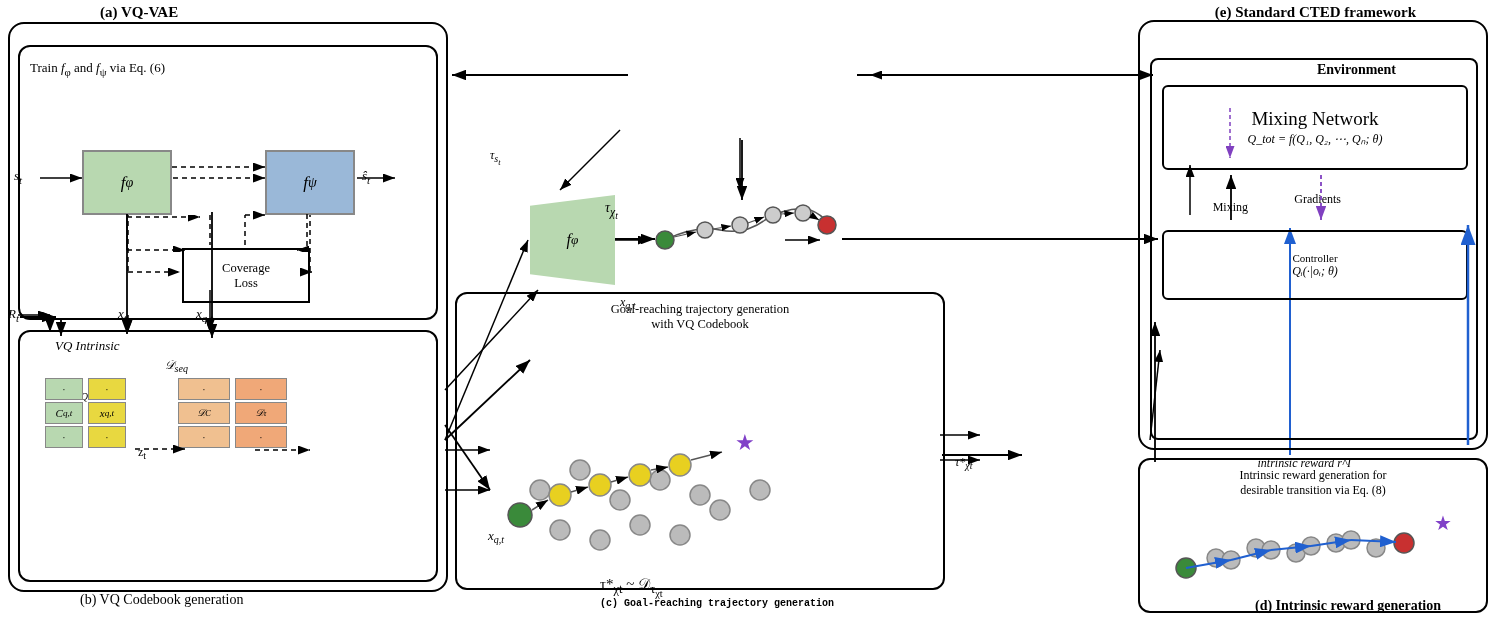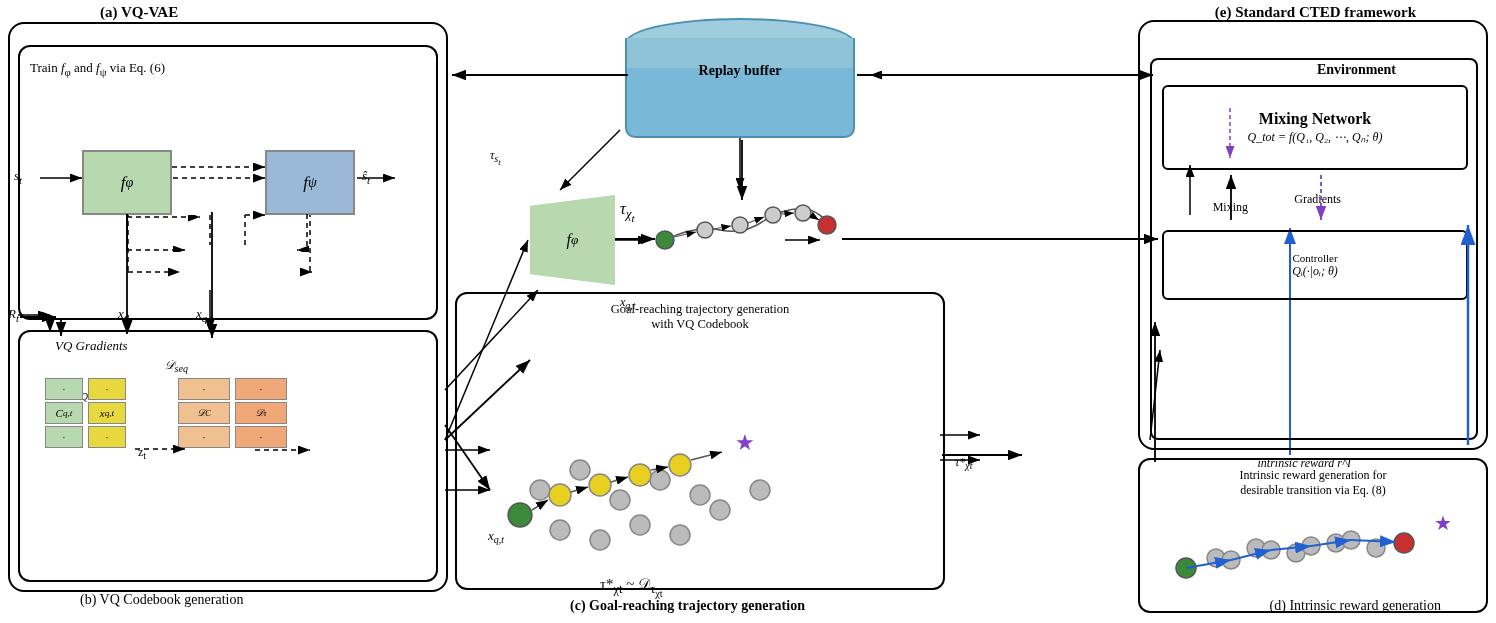--- a/index.html
+++ b/index.html
@@ -124,30 +124,31 @@
   <div style="position:absolute;left:18px;top:45px;width:420px;height:275px;border:2px solid black;border-radius:12px;"></div>
 
   <div style="position:absolute;top:168px;left:14px;font-size:13px;font-style:italic;">s<sub>t</sub></div>
 
   <div style="position:absolute;top:150px;left:82px;width:90px;height:65px;background:#b8d8b0;border:2px solid #888;display:flex;align-items:center;justify-content:center;font-size:17px;font-style:italic;">f<sub>φ</sub></div>
 
   <div style="position:absolute;top:150px;left:265px;width:90px;height:65px;background:#9ab8d8;border:2px solid #888;display:flex;align-items:center;justify-content:center;font-size:17px;font-style:italic;">f<sub>ψ</sub></div>
 
   <div style="position:absolute;top:168px;left:362px;font-size:13px;font-style:italic;">ŝ<sub>t</sub></div>
 
+  <div style="position:absolute;top:248px;left:182px;width:128px;height:55px;border:2px solid black;display:flex;align-items:center;justify-content:center;font-size:12.5px;text-align:center;">Coverage<br>Loss</div>
 
   <div style="position:absolute;top:306px;left:8px;font-size:13px;font-style:italic;">R<sub>t</sub></div>
 
   <div style="position:absolute;top:306px;left:118px;font-size:13px;font-style:italic;">x<sub>t</sub></div>
 
   <div style="position:absolute;top:306px;left:196px;font-size:13px;font-style:italic;">x<sub>q,t</sub></div>
 
   <div style="position:absolute;left:18px;top:330px;width:420px;height:252px;border:2px solid black;border-radius:12px;"></div>
 
-  <div style="position:absolute;top:338px;left:55px;font-size:13px;font-style:italic;">VQ Gradients</div>
+  <div style="position:absolute;top:338px;left:55px;font-size:13px;font-style:italic;">VQ Intrinsic</div>
 
   <div style="position:absolute;top:358px;left:65px;font-size:12px;font-style:italic;margin-top:28px;">𝒟<sub>VQ</sub></div>
 
   <div style="position:absolute;top:358px;left:165px;font-size:12px;font-style:italic;">𝒟<sub>seq</sub></div>
 
   <div style="position:absolute;top:378px;left:45px;display:flex;flex-direction:column;gap:2px;">
     <div style="width:38px;height:22px;background:#b8d8b0;border:1px solid #888;font-size:10px;display:flex;align-items:center;justify-content:center;">·</div>
     <div style="width:38px;height:22px;background:#b8d8b0;border:1px solid #888;font-size:11px;display:flex;align-items:center;justify-content:center;font-style:italic;">C<sub>q,t</sub></div>
     <div style="width:38px;height:22px;background:#b8d8b0;border:1px solid #888;font-size:10px;display:flex;align-items:center;justify-content:center;">·</div>
   </div>
@@ -167,36 +168,26 @@
   </div>
 
   <div style="position:absolute;top:378px;left:235px;display:flex;flex-direction:column;gap:2px;">
     <div style="width:52px;height:22px;background:#f0a878;border:1px solid #888;font-size:10px;display:flex;align-items:center;justify-content:center;">·</div>
     <div style="width:52px;height:22px;background:#f0a878;border:1px solid #888;font-size:10px;display:flex;align-items:center;justify-content:center;font-style:italic;">𝒟<sub>τ</sub></div>
     <div style="width:52px;height:22px;background:#f0a878;border:1px solid #888;font-size:10px;display:flex;align-items:center;justify-content:center;">·</div>
   </div>
 
   <div style="position:absolute;top:592px;left:80px;font-weight:normal;font-size:14px;">(b) VQ Codebook generation</div>
 
-  <div style="position:absolute;left:625px;top:18px;width:230px;height:120px;">
-
-    <div style="position:absolute;top:25px;left:0;right:0;bottom:0;background:#7ab8d8;border:2px solid #4a90b0;border-radius:0 0 10px 10px;"></div>
-
-    <div style="position:absolute;top:0;left:0;right:0;height:50px;background:#a0cce0;border:2px solid #4a90b0;border-radius:50%;"></div>
-
-    <div style="position:absolute;top:20px;left:0;right:0;height:30px;background:#8fc4d8;border-left:2px solid #4a90b0;border-right:2px solid #4a90b0;"></div>
-
-    <div style="position:absolute;top:45px;left:0;right:0;text-align:center;font-size:14px;font-weight:bold;">Replay buffer</div>
-  </div>
 
   <div style="position:absolute;top:148px;left:490px;font-size:12px;font-style:italic;">τ<sub>s<sub>t</sub></sub></div>
 
   <div style="position:absolute;top:195px;left:530px;width:85px;height:90px;background:#b8d8b0;clip-path:polygon(0% 12%, 100% 0%, 100% 100%, 0% 88%);display:flex;align-items:center;justify-content:center;font-size:16px;font-style:italic;">f<sub>φ</sub></div>
 
-  <div style="position:absolute;top:200px;left:620px;font-size:16px;font-style:italic;">τ<sub>χ<sub>t</sub></sub></div>
+  <div style="position:absolute;top:200px;left:605px;font-size:14px;font-style:italic;">τ<sub>χ<sub>t</sub></sub></div>
 
   <svg style="position:absolute;top:165px;left:645px;width:195px;height:110px;" viewBox="0 0 195 110">
 
     <path d="M 20,75 Q 50,60 75,65 Q 100,70 120,55 Q 145,40 165,45 Q 175,48 185,60" stroke="#555" stroke-width="1.5" fill="none"></path>
 
     <circle cx="20" cy="75" r="9" fill="#3a8a3a" stroke="#555" stroke-width="1.5"></circle>
     <circle cx="60" cy="65" r="8" fill="#ccc" stroke="#555" stroke-width="1.5"></circle>
     <circle cx="95" cy="60" r="8" fill="#ccc" stroke="#555" stroke-width="1.5"></circle>
     <circle cx="128" cy="50" r="8" fill="#ccc" stroke="#555" stroke-width="1.5"></circle>
     <circle cx="158" cy="48" r="8" fill="#ccc" stroke="#555" stroke-width="1.5"></circle>
@@ -243,32 +234,32 @@
     <line x1="191" y1="130" x2="208" y2="127" stroke="#555" stroke-width="1.5" marker-end="url(#arrowhead)"></line>
     <line x1="231" y1="120" x2="262" y2="112" stroke="#555" stroke-width="1.5" marker-end="url(#arrowhead)"></line>
 
     <text x="28" y="200" font-size="13" font-style="italic">x<tspan dy="3" font-size="10">q,t</tspan></text>
   </svg>
 
   <div style="position:absolute;top:548px;left:600px;font-size:15px;margin-top:28px;">τ*<sub>χt</sub> ~ 𝒟<sub>τ<sub>χt</sub></sub></div>
 
   <div style="position:absolute;top:455px;left:955px;font-size:12px;font-style:italic;">τ*<sub>χt</sub></div>
 
-  <div style="position:absolute;top:598px;left:570px;font-weight:bold;font-size:14px;">(c) Goal-reaching trajectory generation</div>
+  <div style="position:absolute;top:598px;left:600px;font-weight:bold;font-size:10px;font-family:Liberation Mono, monospace;">(c) Goal-reaching trajectory generation</div>
 
   <div style="position:absolute;right:8px;top:20px;width:350px;height:430px;border:2.5px solid black;border-radius:16px;"></div>
 
   <div style="position:absolute;top:4px;right:80px;font-weight:bold;font-size:15px;">(e) Standard CTED framework</div>
 
   <div style="position:absolute;right:18px;top:58px;width:328px;height:382px;border:2px solid black;border-radius:8px;"></div>
 
   <div style="position:absolute;top:62px;right:100px;font-size:14px;font-weight:bold;">Environment</div>
 
   <div style="position:absolute;right:28px;top:85px;width:306px;height:85px;border:2px solid black;border-radius:6px;display:flex;flex-direction:column;align-items:center;justify-content:center;">
-    <div style="font-size:16px;font-weight:bold;">Mixing Network</div>
+    <div style="font-size:19px;font-weight:normal;">Mixing Network</div>
     <div style="font-size:12px;font-style:italic;">Q_tot = f(Q₁, Q₂, ⋯, Qₙ; θ)</div>
   </div>
 
   <div style="position:absolute;top:200px;right:248px;font-size:12px;">Mixing</div>
 
   <div style="position:absolute;top:192px;right:155px;font-size:12px;">Gradients</div>
 
   <svg style="position:absolute;right:145px;top:170px;width:60px;height:55px;" viewBox="0 0 60 55">
     <line x1="30" y1="5" x2="30" y2="50" stroke="#8040c0" stroke-width="1.8" stroke-dasharray="4,3" marker-end="url(#arrowhead-purple)"></line>
   </svg>
@@ -309,21 +300,21 @@
 
     <line x1="30" y1="70" x2="75" y2="62" stroke="#2060d0" stroke-width="2" marker-end="url(#arrowhead-blue)"></line>
     <line x1="75" y1="62" x2="115" y2="52" stroke="#2060d0" stroke-width="2" marker-end="url(#arrowhead-blue)"></line>
     <line x1="115" y1="52" x2="155" y2="48" stroke="#2060d0" stroke-width="2" marker-end="url(#arrowhead-blue)"></line>
     <line x1="155" y1="48" x2="195" y2="42" stroke="#2060d0" stroke-width="2" marker-end="url(#arrowhead-blue)"></line>
     <line x1="195" y1="42" x2="240" y2="44" stroke="#2060d0" stroke-width="2" marker-end="url(#arrowhead-blue)"></line>
 
     <text x="278" y="32" font-size="20" fill="#8040c8">★</text>
   </svg>
 
-  <div style="position:absolute;top:598px;right:55px;font-weight:normal;font-size:14px;">(d) Intrinsic reward generation</div>
+  <div style="position:absolute;top:598px;right:55px;font-weight:bold;font-size:14px;">(d) Intrinsic reward generation</div>
 
   <svg style="position:absolute;top:68px;left:450px;width:180px;height:15px;" viewBox="0 0 180 15">
     <line x1="178" y1="7" x2="2" y2="7" stroke="black" stroke-width="1.8" marker-end="url(#arrowhead)"></line>
   </svg>
 
   <svg style="position:absolute;top:68px;left:855px;width:300px;height:15px;" viewBox="0 0 300 15">
     <line x1="2" y1="7" x2="298" y2="7" stroke="black" stroke-width="1.8" marker-end="url(#arrowhead)"></line>
   </svg>
 
   <svg style="position:absolute;top:138px;left:735px;width:15px;height:65px;" viewBox="0 0 15 65">

